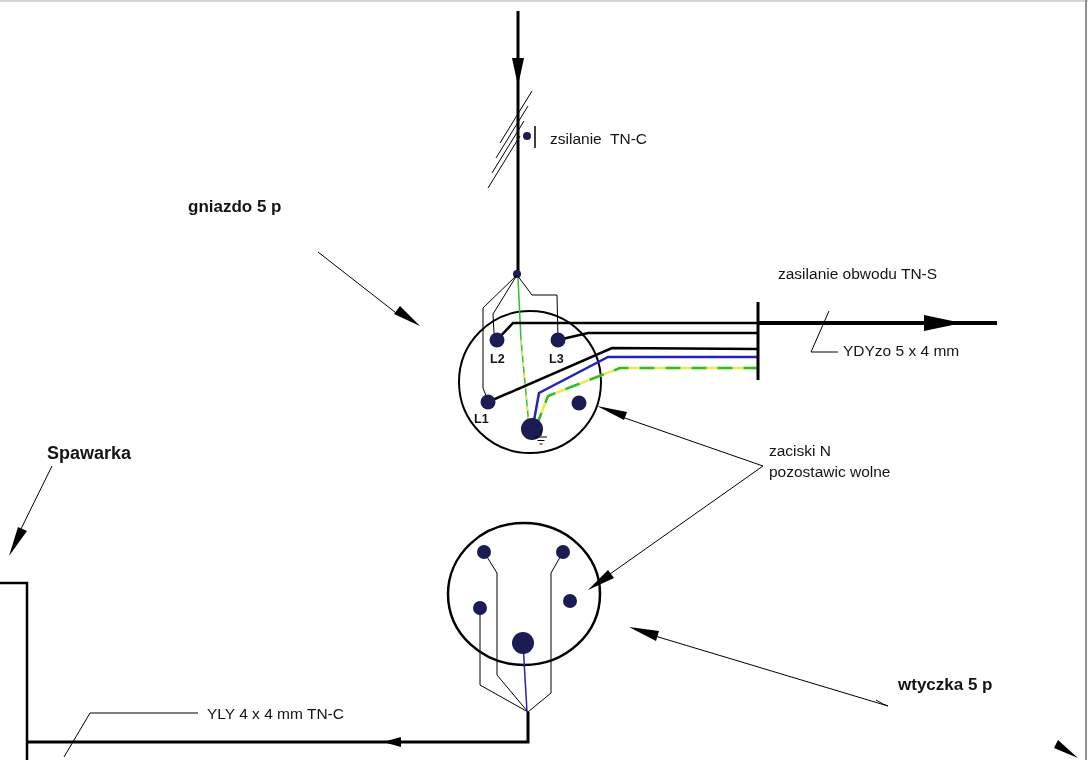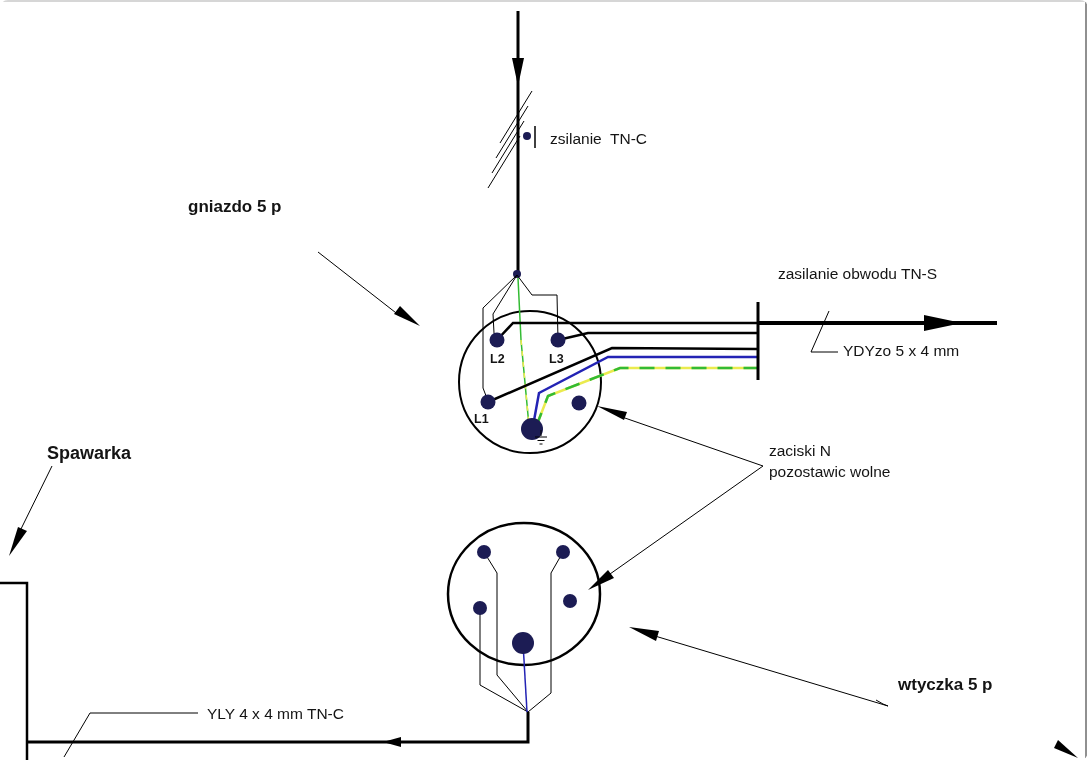--- a/index.html
+++ b/index.html
@@ -1,16 +1,16 @@
 <!DOCTYPE html>
 <html><head>
 <meta charset="utf-8">
 <style>
   html,body{margin:0;padding:0;background:#ffffff;}
-  .canvas{position:relative;width:1088px;height:760px;background:#ffffff;overflow:hidden;border-radius:8px;}
+  .canvas{position:relative;width:1088px;height:760px;background:#ffffff;overflow:hidden;}
   svg{position:absolute;left:0;top:0;}
   text{font-family:"Liberation Sans",sans-serif;fill:#141414;white-space:pre;}
   .t  {font-size:15.5px;}
   .tb {font-size:17px;font-weight:bold;}
   .tb2{font-size:18px;font-weight:bold;}
   .tp {font-size:12.5px;font-weight:bold;}
   .w1 {fill:none;stroke:#000;stroke-width:1;}
   .w15{fill:none;stroke:#000;stroke-width:1.5;}
   .w2 {fill:none;stroke:#000;stroke-width:2;}
   .w25{fill:none;stroke:#000;stroke-width:2.5;}

